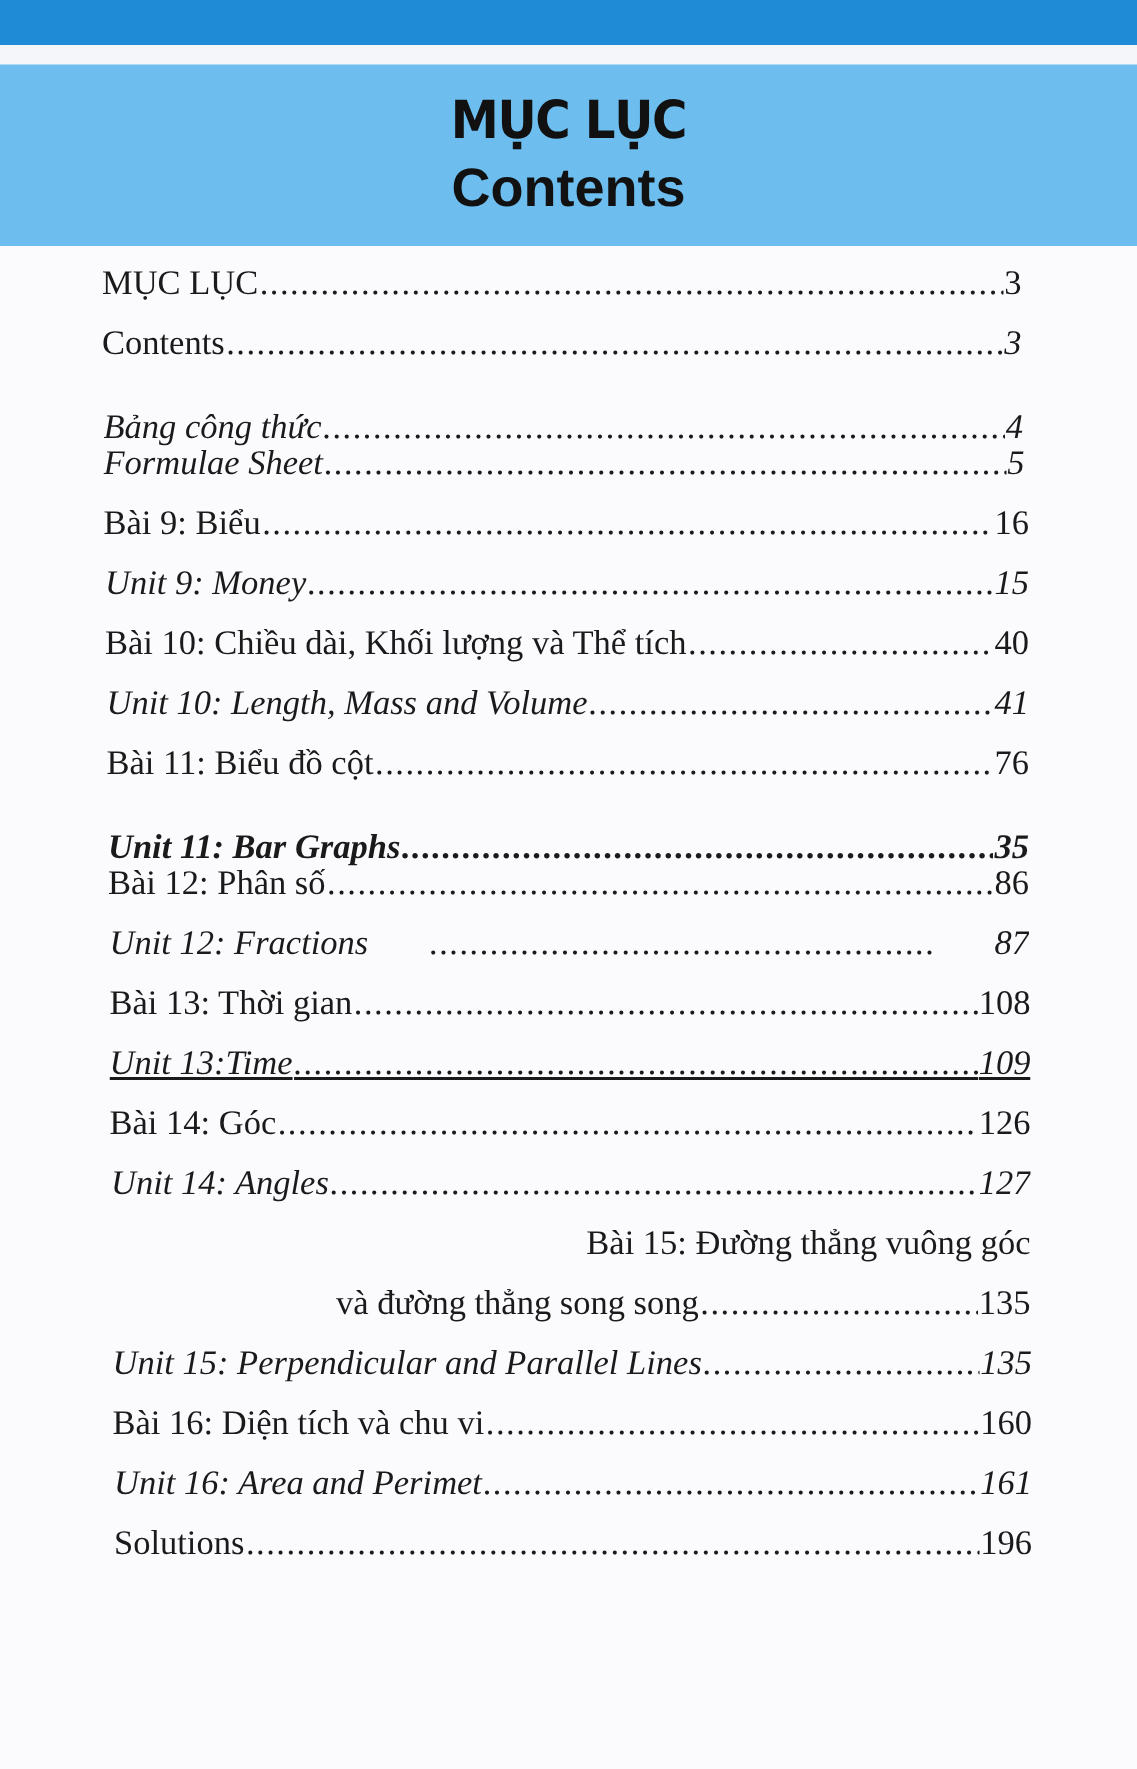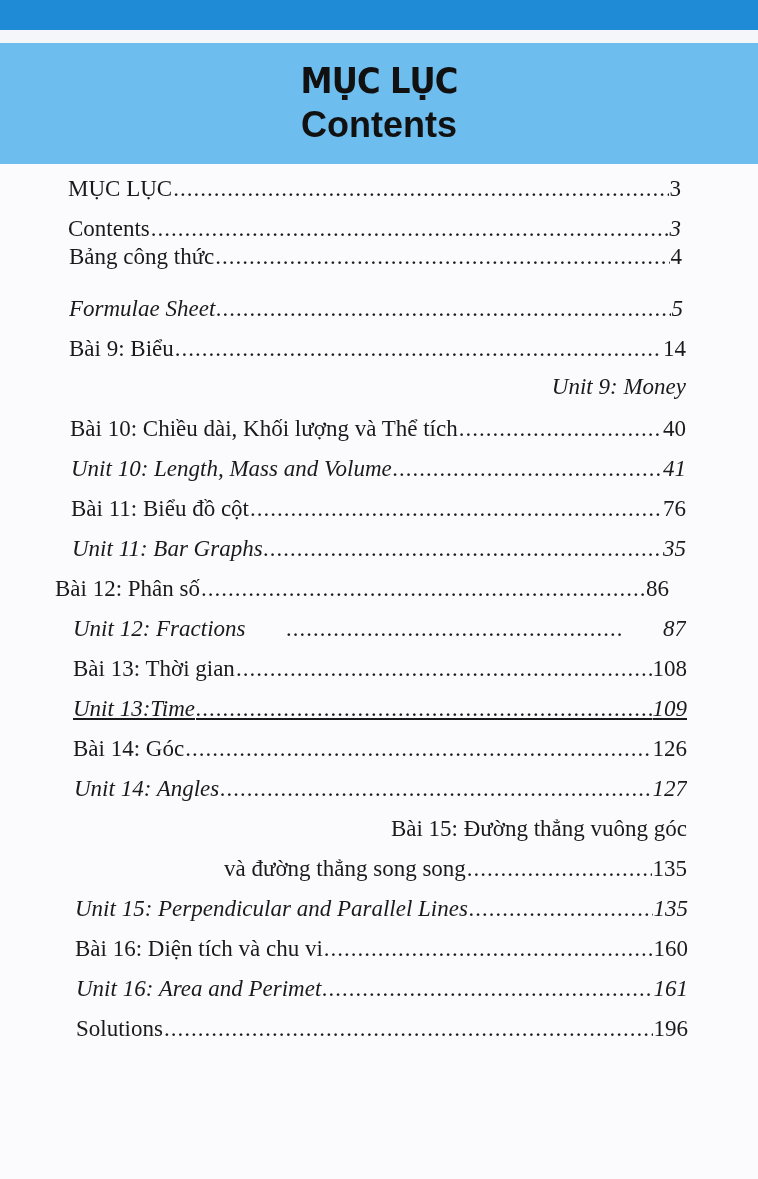--- a/index.html
+++ b/index.html
@@ -70,61 +70,61 @@
   <div class="toc-row" style="left:68px; width:613px; top:0px;">
     <span class="toc-label">MỤC LỤC</span>
     <span class="toc-dots"></span>
     <span class="toc-page">3</span>
   </div>
   <div class="toc-row" style="left:68px; width:613px; top:40px;">
     <span class="toc-label">Contents</span>
     <span class="toc-dots"></span>
     <span class="toc-page" style="font-style:italic;">3</span>
   </div>
-  <div class="toc-row" style="left:69px; width:613px; top:68px;">
+  <div class="toc-row" style="left:69px; width:613px; top:96px;font-style:italic;">
     <span class="toc-label">Bảng công thức</span>
     <span class="toc-dots"></span>
     <span class="toc-page">4</span>
   </div>
   <div class="toc-row italic" style="left:69px; width:614px; top:120px;">
     <span class="toc-label">Formulae Sheet </span>
     <span class="toc-dots"></span>
     <span class="toc-page">5</span>
   </div>
   <div class="toc-row" style="left:69px; width:617px; top:160px;">
     <span class="toc-label">Bài 9: Biểu </span>
     <span class="toc-dots"></span>
-    <span class="toc-page">14</span>
+    <span class="toc-page">16</span>
   </div>
-  <div class="toc-row italic" style="left:70px; width:616px; top:200px;flex-direction:column;">
+  <div class="toc-row italic" style="left:70px; width:616px; top:200px;">
     <span class="toc-label">Unit 9: Money  </span>
     <span class="toc-dots"></span>
     <span class="toc-page">15</span>
   </div>
   <div class="toc-row" style="left:70px; width:616px; top:240px;">
     <span class="toc-label">Bài 10: Chiều dài, Khối lượng và  Thể tích</span>
     <span class="toc-dots"></span>
     <span class="toc-page">40</span>
   </div>
   <div class="toc-row italic" style="left:71px; width:615px; top:280px;">
     <span class="toc-label">Unit 10: Length, Mass and Volume </span>
     <span class="toc-dots"></span>
     <span class="toc-page">41</span>
   </div>
   <div class="toc-row" style="left:71px; width:615px; top:320px;">
     <span class="toc-label">Bài 11: Biểu đồ cột</span>
     <span class="toc-dots"></span>
     <span class="toc-page">76</span>
   </div>
-  <div class="toc-row italic" style="left:72px; width:614px; top:360px;">
+  <div class="toc-row italic" style="left:72px; width:614px; top:376px;font-weight:bold;">
     <span class="toc-label">Unit 11: Bar Graphs </span>
     <span class="toc-dots"></span>
     <span class="toc-page">35</span>
   </div>
-  <div class="toc-row" style="left:55px; width:614px; top:400px;">
+  <div class="toc-row" style="left:72px; width:614px; top:400px;">
     <span class="toc-label">Bài 12: Phân số </span>
     <span class="toc-dots"></span>
     <span class="toc-page">86</span>
   </div>
   <div class="toc-row italic" style="left:73px; width:613px; top:440px;gap:40px;">
     <span class="toc-label">Unit 12: Fractions </span>
     <span class="toc-dots"></span>
     <span class="toc-page">87</span>
   </div>
   <div class="toc-row" style="left:73px; width:614px; top:480px;">

